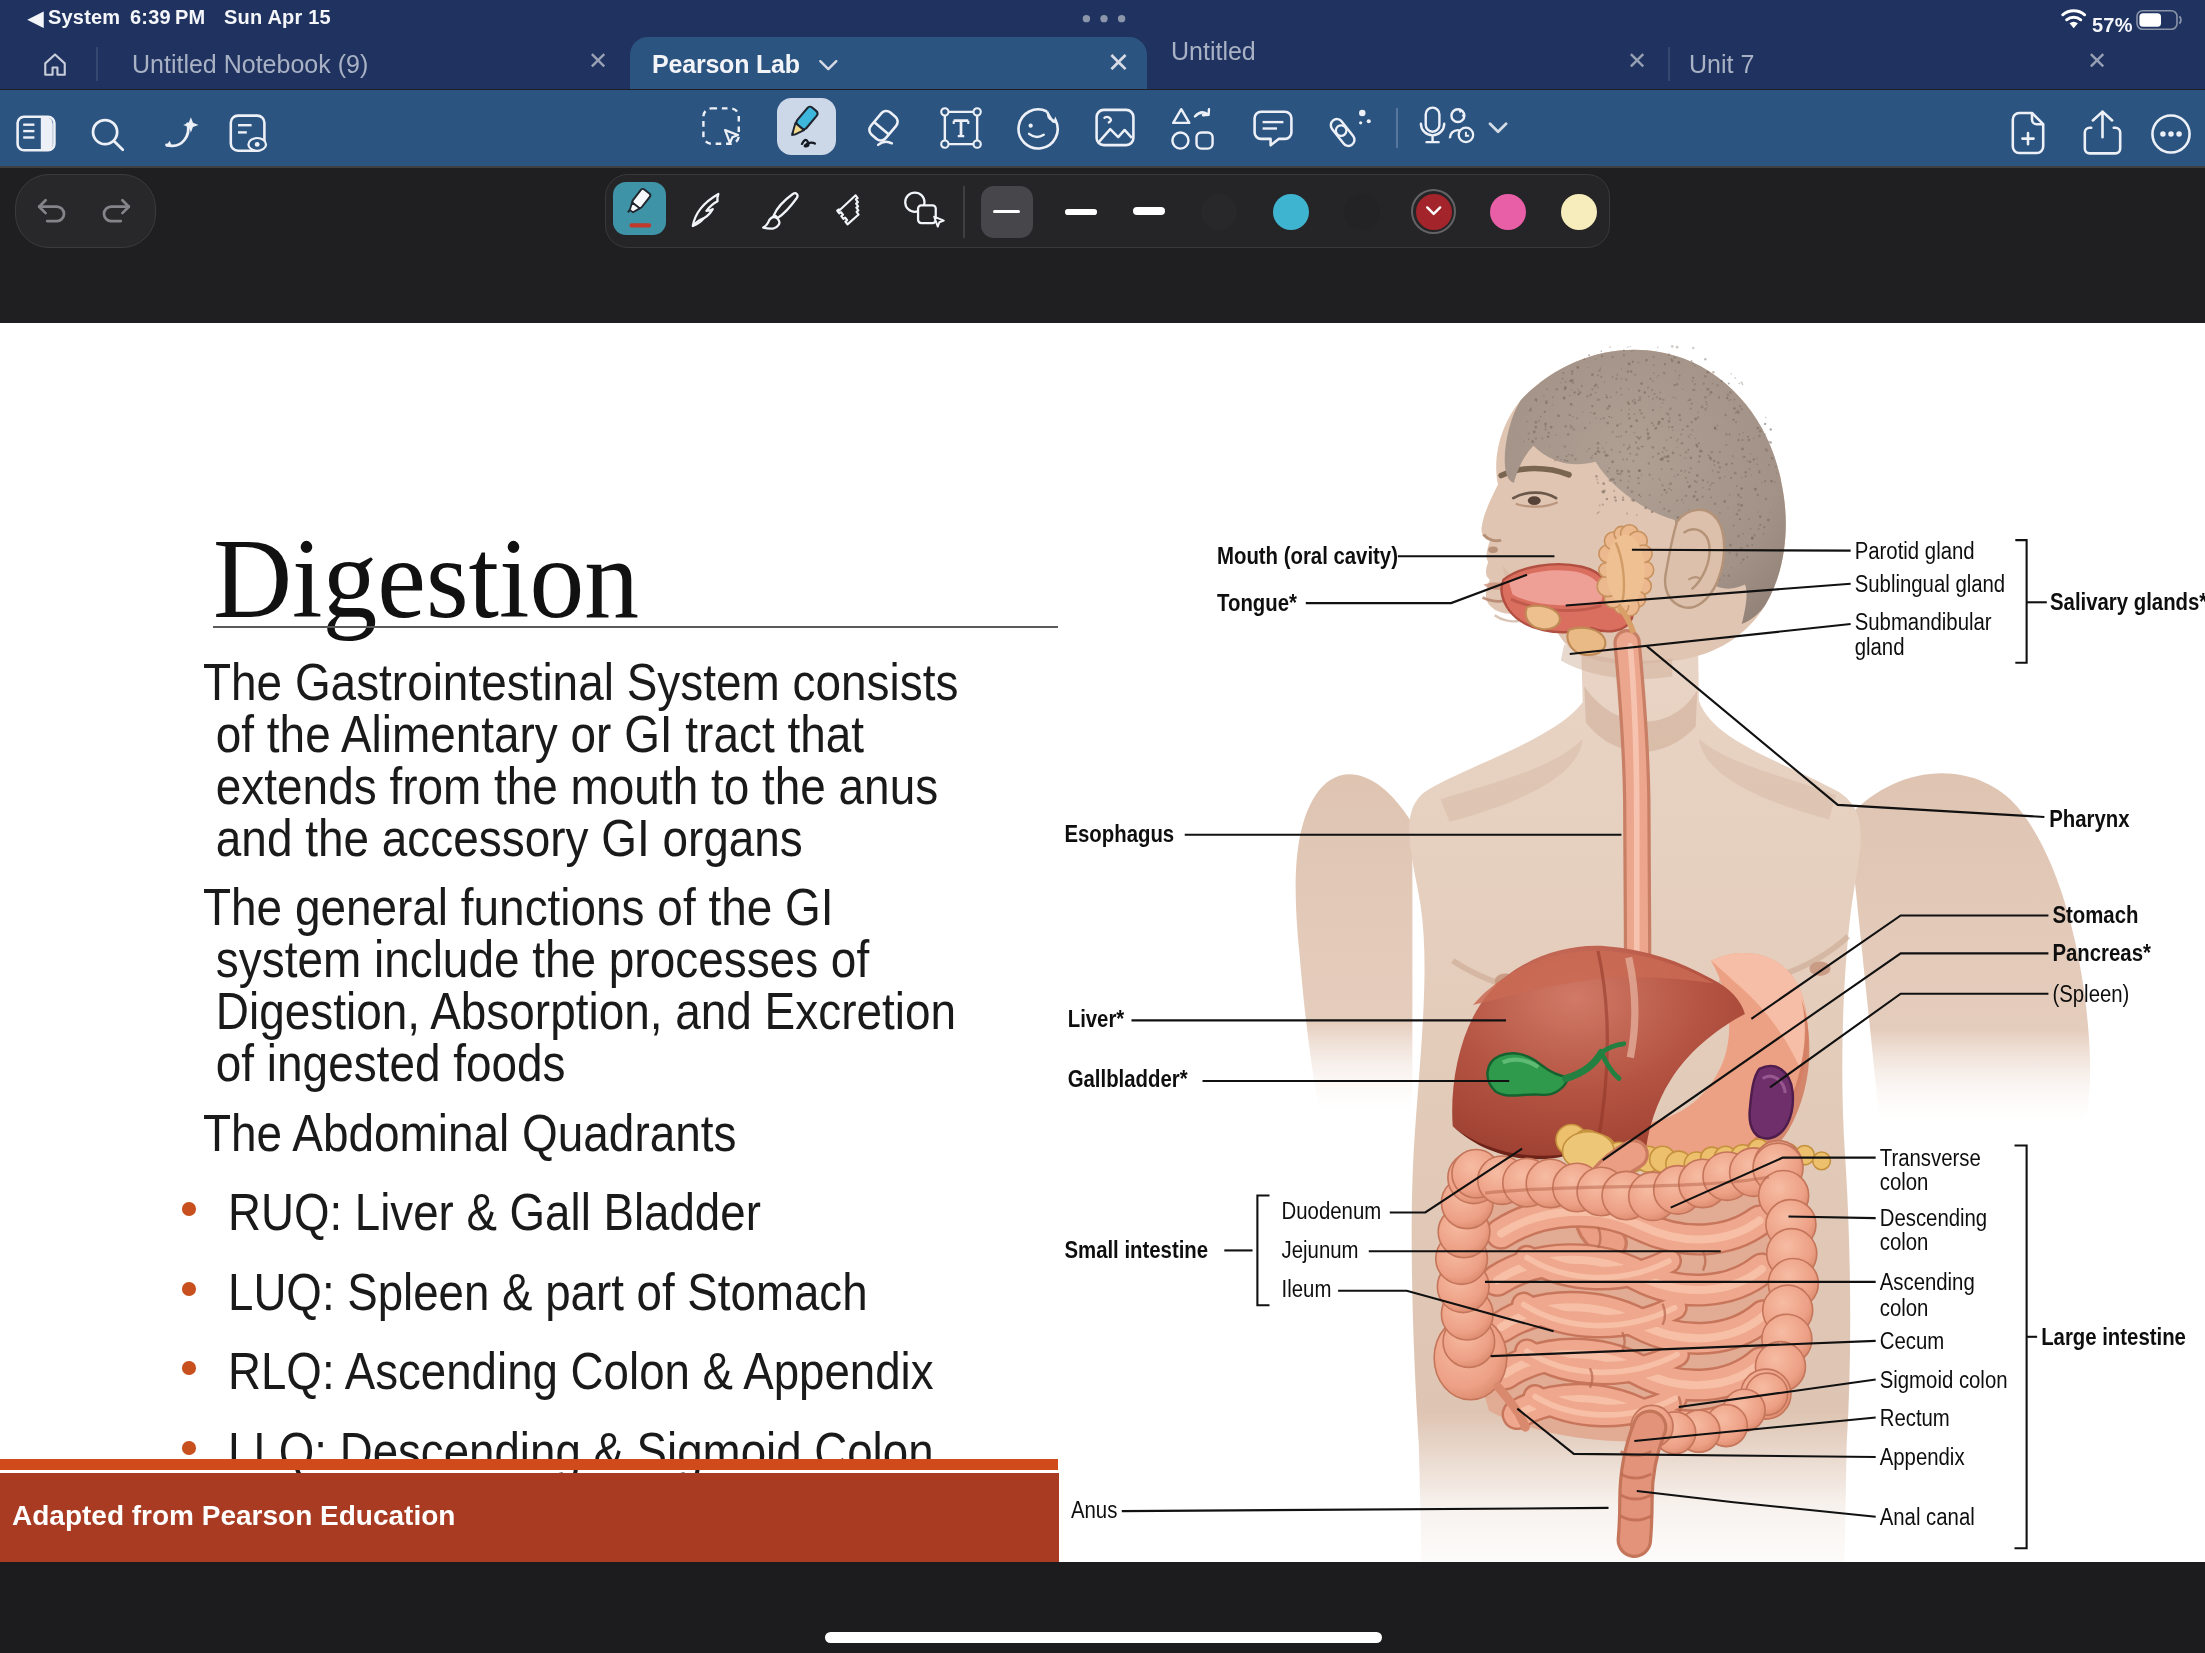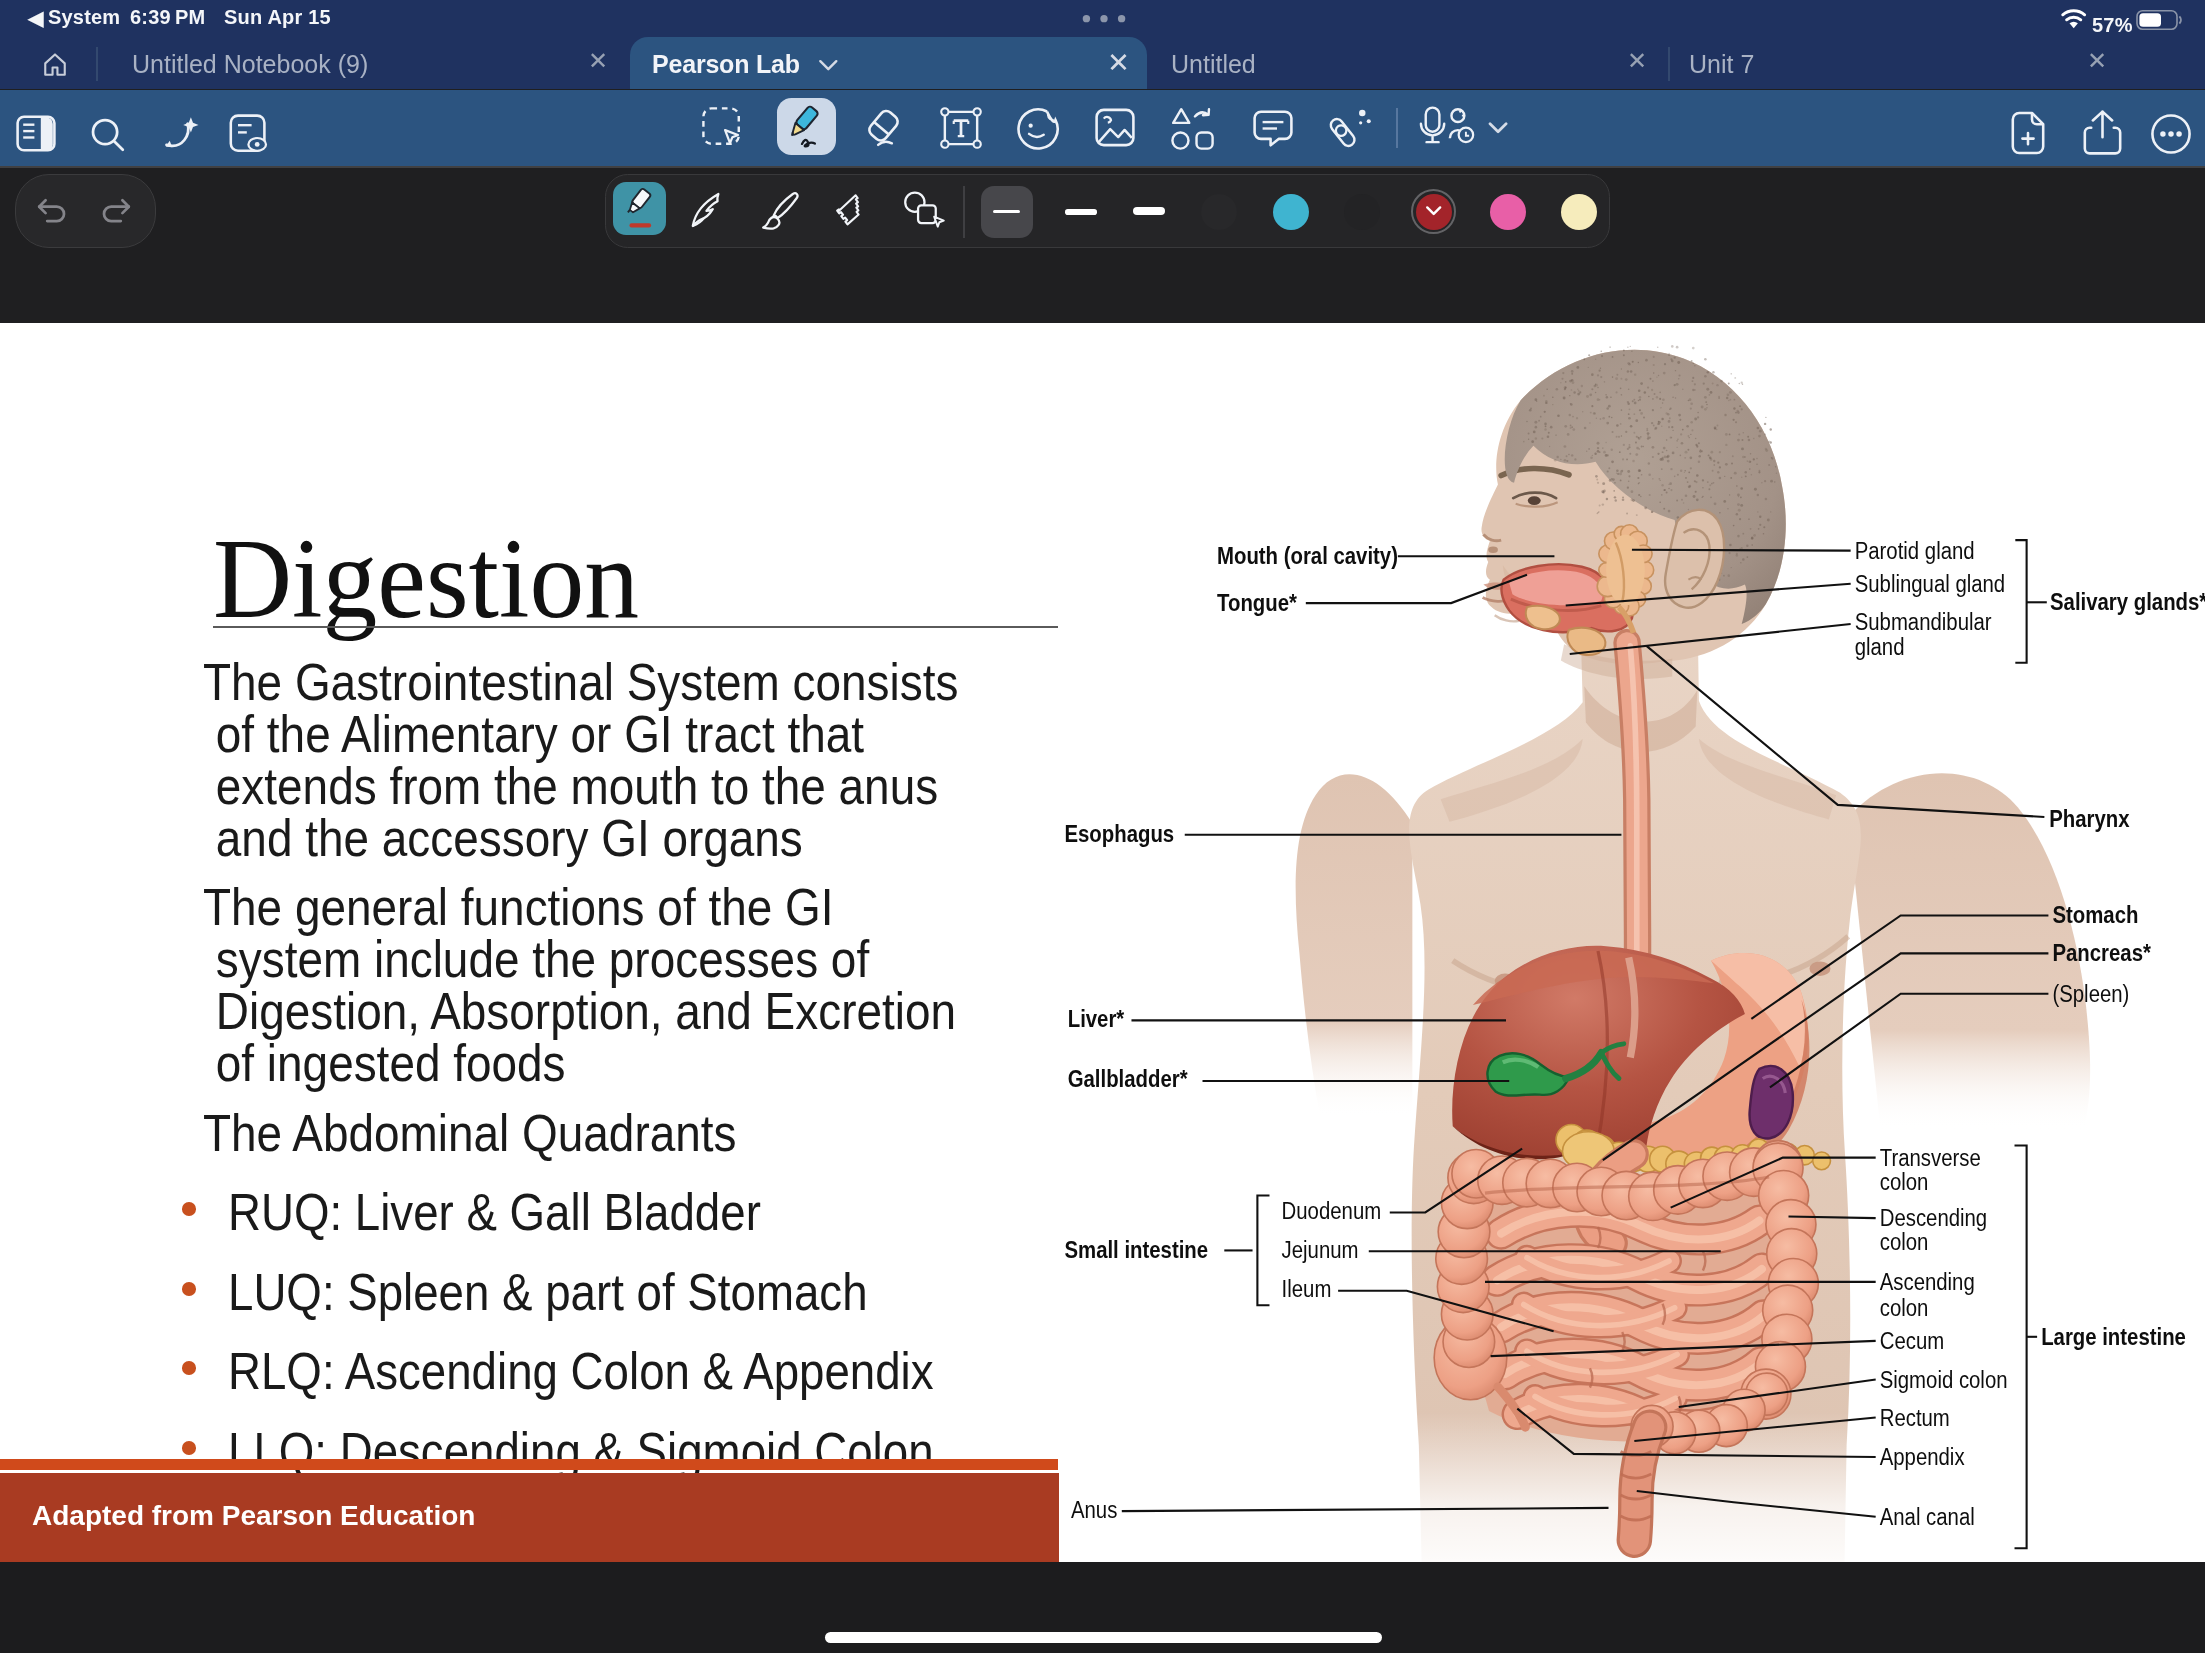--- a/index.html
+++ b/index.html
@@ -62,21 +62,21 @@
     <path d="M4 14 L16 3 L28 14 V28 H19 V19 H13 V28 H4 Z" fill="none" stroke="#c7cdd9" stroke-width="2.6" stroke-linejoin="round"></path>
   </svg>
   <div class="abs" style="left:96px;top:47px;width:1.6px;height:34px;background:#33496f;"></div>
   <div class="abs tabtxt" style="left:132px;top:50px;">Untitled Notebook (9)</div>
   <div class="abs tabx" style="left:588px;top:47px;">✕</div>
   <div class="abs" style="left:652px;top:50px;color:#f2f4f8;font-size:25px;font-weight:700;letter-spacing:-0.2px;">Pearson Lab</div>
   <svg class="abs" style="left:817px;top:58px;" width="22.6" height="16" viewBox="0 0 28 20">
     <path d="M4 4 L14 14 L24 4" stroke="#d6dbe5" stroke-width="3" fill="none" stroke-linecap="round" stroke-linejoin="round"></path>
   </svg>
   <div class="abs" style="left:1107px;top:47px;color:#d6dbe5;font-size:27.4px;">✕</div>
-  <div class="abs tabtxt" style="left:1171px;top:50px;">Untitled</div>
+  <div class="abs tabtxt" style="left:1171px;top:37px;">Untitled</div>
   <div class="abs tabx" style="left:1627px;top:47px;">✕</div>
   <div class="abs" style="left:1668px;top:47px;width:1.6px;height:34px;background:#33496f;"></div>
   <div class="abs tabtxt" style="left:1689px;top:50px;">Unit 7</div>
   <div class="abs tabx" style="left:2087px;top:47px;">✕</div>
 
   <div class="abs" id="toolbar"></div>
 
   <svg class="abs" style="left:16px;top:115px;" width="40" height="37" viewBox="0 0 50 46">
     <rect x="2" y="2" width="46" height="42" rx="8" fill="none" stroke="#edf1f7" stroke-width="3.2"></rect>
     <path d="M31 3 h7 a8 8 0 0 1 8 8 v26 a8 8 0 0 1 -8 8 h-7 Z" fill="#edf1f7"></path>
@@ -263,21 +263,21 @@
   <div class="abs bullet" style="left:228px;top:1182px;">RUQ: Liver &amp; Gall Bladder</div>
   <div class="abs bdot" style="left:182px;top:1282px;"></div>
   <div class="abs bullet" style="left:228px;top:1262px;">LUQ: Spleen &amp; part of Stomach</div>
   <div class="abs bdot" style="left:182px;top:1361px;"></div>
   <div class="abs bullet" style="left:228px;top:1341px;">RLQ: Ascending Colon &amp; Appendix</div>
   <div class="abs bdot" style="left:182px;top:1441px;"></div>
   <div class="abs bullet" style="left:228px;top:1421px;">LLQ: Descending &amp; Sigmoid Colon</div>
 
   <div class="abs" id="bannerstrip"></div>
   <div class="abs" id="banner"></div>
-  <div class="abs" id="bannertxt" style="left:32px;top:1500px;">Adapted from Pearson Education</div>
+  <div class="abs" id="bannertxt" style="left:12px;top:1500px;">Adapted from Pearson Education</div>
 
   <svg class="abs" style="left:1033px;top:323px;" width="1172" height="1239" viewBox="0 0 1452 1535" font-family="Liberation Sans, sans-serif">
 <defs>
 <linearGradient id="skinV" x1="0" y1="0" x2="0" y2="1">
   <stop offset="0" stop-color="#e9d5c6"></stop>
   <stop offset="0.5" stop-color="#e3cbb9"></stop>
   <stop offset="1" stop-color="#dcc2b0"></stop>
 </linearGradient>
 <linearGradient id="armL" x1="0" y1="0" x2="0" y2="1">
   <stop offset="0" stop-color="#dfc4b2"></stop>

